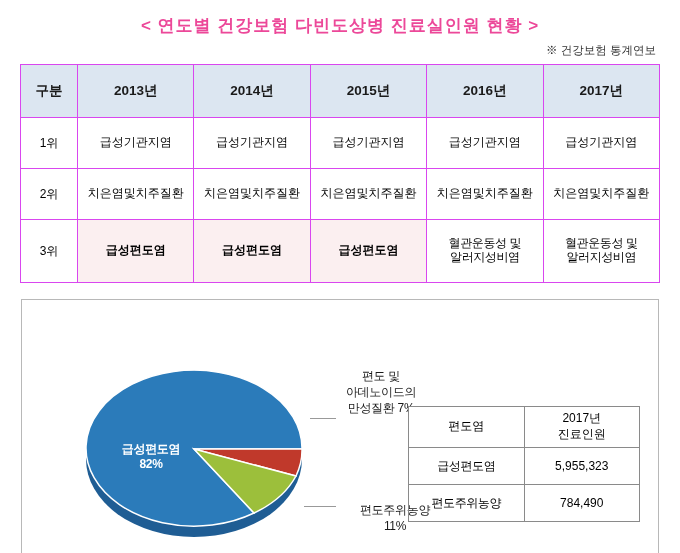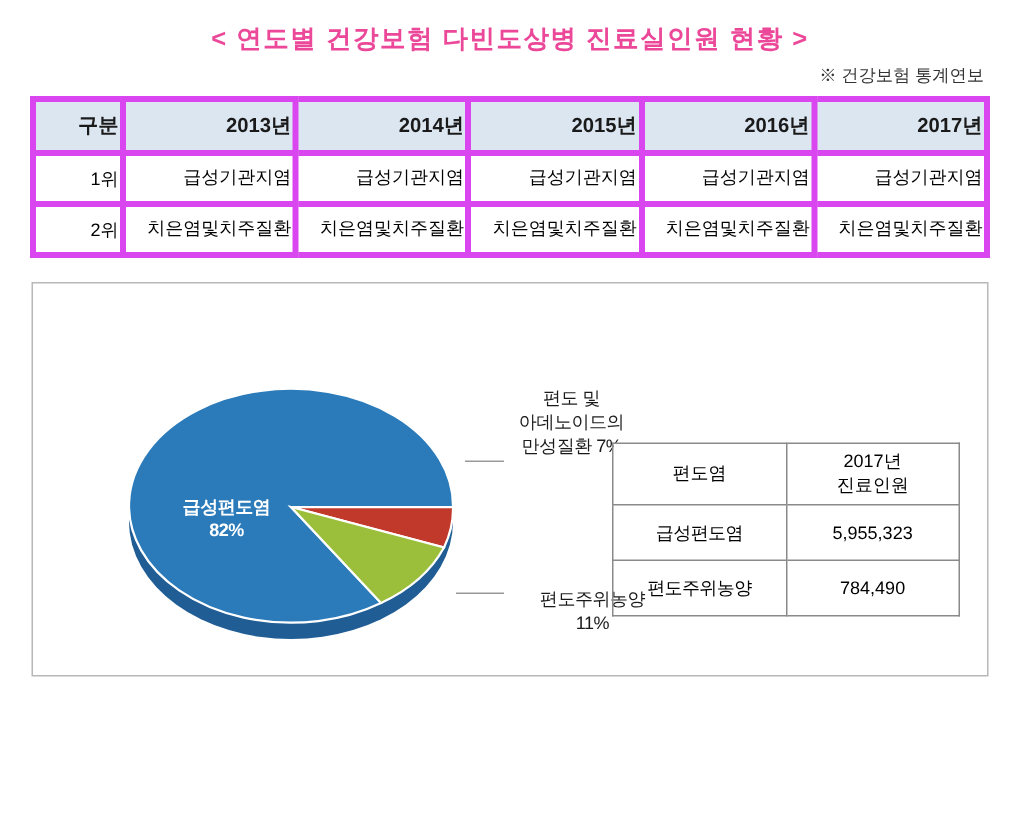--- a/index.html
+++ b/index.html
@@ -29,25 +29,25 @@
     color: #333;
     margin: 6px 24px 6px 0;
   }
   table.main-table {
     border-collapse: collapse;
     width: 640px;
     margin: 0 auto;
     table-layout: fixed;
   }
   table.main-table th, table.main-table td {
-    border: 4px solid #d946ef;
-    text-align: right;
+    border: 1px solid #d946ef;
+    text-align: center;
     vertical-align: middle;
     font-size: 12px;
-    padding: 2px 1px;
+    padding: 12px 1px;
   }
   table.main-table thead th {
     background: #dce6f1;
     font-weight: bold;
     font-size: 13.5px;
     height: 28px;
     color: #1a1a1a;
   }
   table.main-table thead th.col-rank {
     width: 54px;
@@ -168,20 +168,30 @@
       <td class="data-cell">급성기관지염</td>
       <td class="data-cell">급성기관지염</td>
     </tr>
     <tr>
       <td class="rank-cell">2위</td>
       <td class="data-cell">치은염및치주질환</td>
       <td class="data-cell">치은염및치주질환</td>
       <td class="data-cell">치은염및치주질환</td>
       <td class="data-cell">치은염및치주질환</td>
       <td class="data-cell">치은염및치주질환</td>
+    </tr>
+    <tr>
+      <td class="rank-cell">3위</td>
+      <td class="data-cell highlight">급성편도염</td>
+      <td class="data-cell highlight">급성편도염</td>
+      <td class="data-cell highlight">급성편도염</td>
+      <td class="data-cell two-line" style="white-space: pre-line;">혈관운동성 및
+알러지성비염</td>
+      <td class="data-cell two-line" style="white-space: pre-line;">혈관운동성 및
+알러지성비염</td>
     </tr>
   </tbody>
 </table>
 
 <div class="chart-panel">
 
   <div class="pie-wrap">
     <svg width="320" height="210" viewBox="0 0 320 210">
       <ellipse cx="150" cy="115" rx="108" ry="78" fill="#1f5d94"></ellipse>
 

